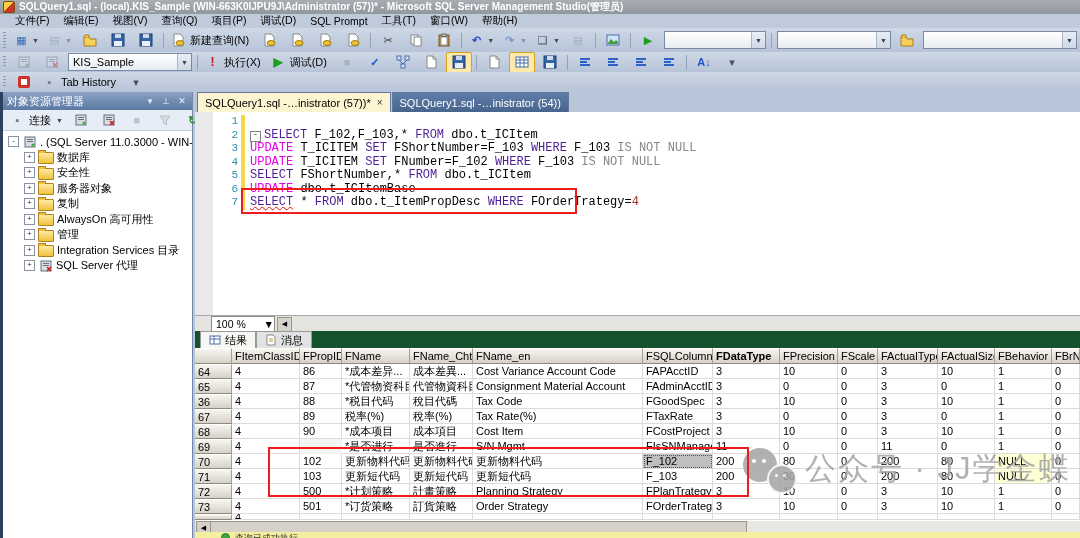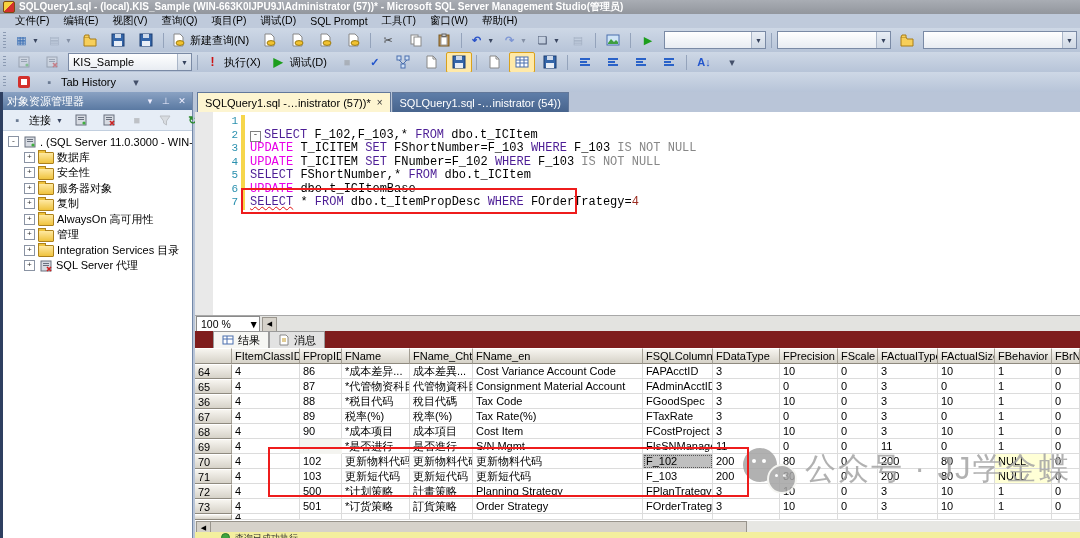--- a/index.html
+++ b/index.html
@@ -73,25 +73,25 @@
   .enum{width:25px;text-align:right;color:#2b91af;padding-right:3px;flex:none;font-size:11px}
   .ybar{width:4px;background:#f6d64b;flex:none}
   .ecode{padding-left:5px;white-space:pre}
   .kw{color:#4c1d95}.upd{color:#e800e8}.pl{color:#000}.gy{color:#878787}.num{color:#9b2d21}
   .sq{text-decoration:underline;text-decoration-style:wavy;text-decoration-color:#e01010;text-decoration-thickness:1px}
   .fold{display:inline-block;width:9px;height:9px;border:1px solid #808080;background:#fff;
     font-size:9px;line-height:7px;text-align:center;color:#444;margin-right:3px;vertical-align:1px}
   .zoombar{position:absolute;left:0;top:223px;right:0;height:16px;background:#e3e3e0;
     border-top:1px solid #a8a8a8;display:flex;align-items:center}
   .zcombo{height:14px;width:58px;background:#fff;border:1px solid #8a8a8a;display:flex;
-    align-items:center;justify-content:space-between;padding-left:4px;font-size:10.5px;margin-left:1px}
+    align-items:center;justify-content:space-between;padding-left:4px;font-size:10.5px;margin-left:16px}
   .zarrow{width:13px;height:13px;background:#d6d2ca;border:1px solid #9a968e;display:flex;
     align-items:center;justify-content:center;font-size:7px;margin-left:2px}
-  .rtabs{position:absolute;left:0;top:239px;right:0;height:17px;background:#7f1d1d;
-    display:flex;align-items:flex-end;padding-left:18px}
+  .rtabs{position:absolute;left:0;top:239px;right:0;height:17px;background:#14532d;
+    display:flex;align-items:flex-end;padding-left:5px}
   .rtab{height:16px;display:flex;align-items:center;gap:4px;padding:0 8px;font-size:11px;
     border:1px solid #9a9a9a;border-bottom:none;background:#e2e2e2}
   .rtab.active{background:#f6f6f3}
   
   .grid{position:absolute;left:0;top:256px;right:0;height:172px;background:#f4f4f0;
     overflow:hidden;font-size:11px}
   .grow{display:flex;height:15px}
   .gc{flex:none;padding:0 3px;white-space:nowrap;overflow:hidden;display:flex;align-items:center;
     border-right:1px solid #dcdcdc;border-bottom:1px solid #dcdcdc;background:#fff}
   .ghrow .gc,.rnum{background:linear-gradient(#f7f5f0,#d6d2c8);border-right:1px solid #a39e93;
@@ -665,21 +665,21 @@
 
   <div class="grid" id="grid">
       <div class="grow ghrow" style="height: 16px;">
         <div class="gc" style="width: 30px;"></div>
         <div class="gc" style="width: 61px;">FItemClassID</div>
         <div class="gc" style="width: 35px;">FPropID</div>
         <div class="gc" style="width: 61px;">FName</div>
         <div class="gc" style="width: 56px;">FName_Cht</div>
         <div class="gc" style="width: 163px;">FName_en</div>
         <div class="gc" style="width: 63px;">FSQLColumnName</div>
-        <div class="gc" style="width: 60px;">FDataType</div>
+        <div class="gc" style="width: 60px; font-weight: bold;">FDataType</div>
         <div class="gc" style="width: 51px;">FPrecision</div>
         <div class="gc" style="width: 33px;">FScale</div>
         <div class="gc" style="width: 53px;">FActualType</div>
         <div class="gc" style="width: 50px;">FActualSize</div>
         <div class="gc" style="width: 50px;">FBehavior</div>
         <div class="gc" style="width: 21px;">FBrNo</div>
       </div>
     <div class="grow">
         <div class="gc rnum" style="width: 30px;">64</div>
         <div class="gc" style="width: 61px;">4</div>

